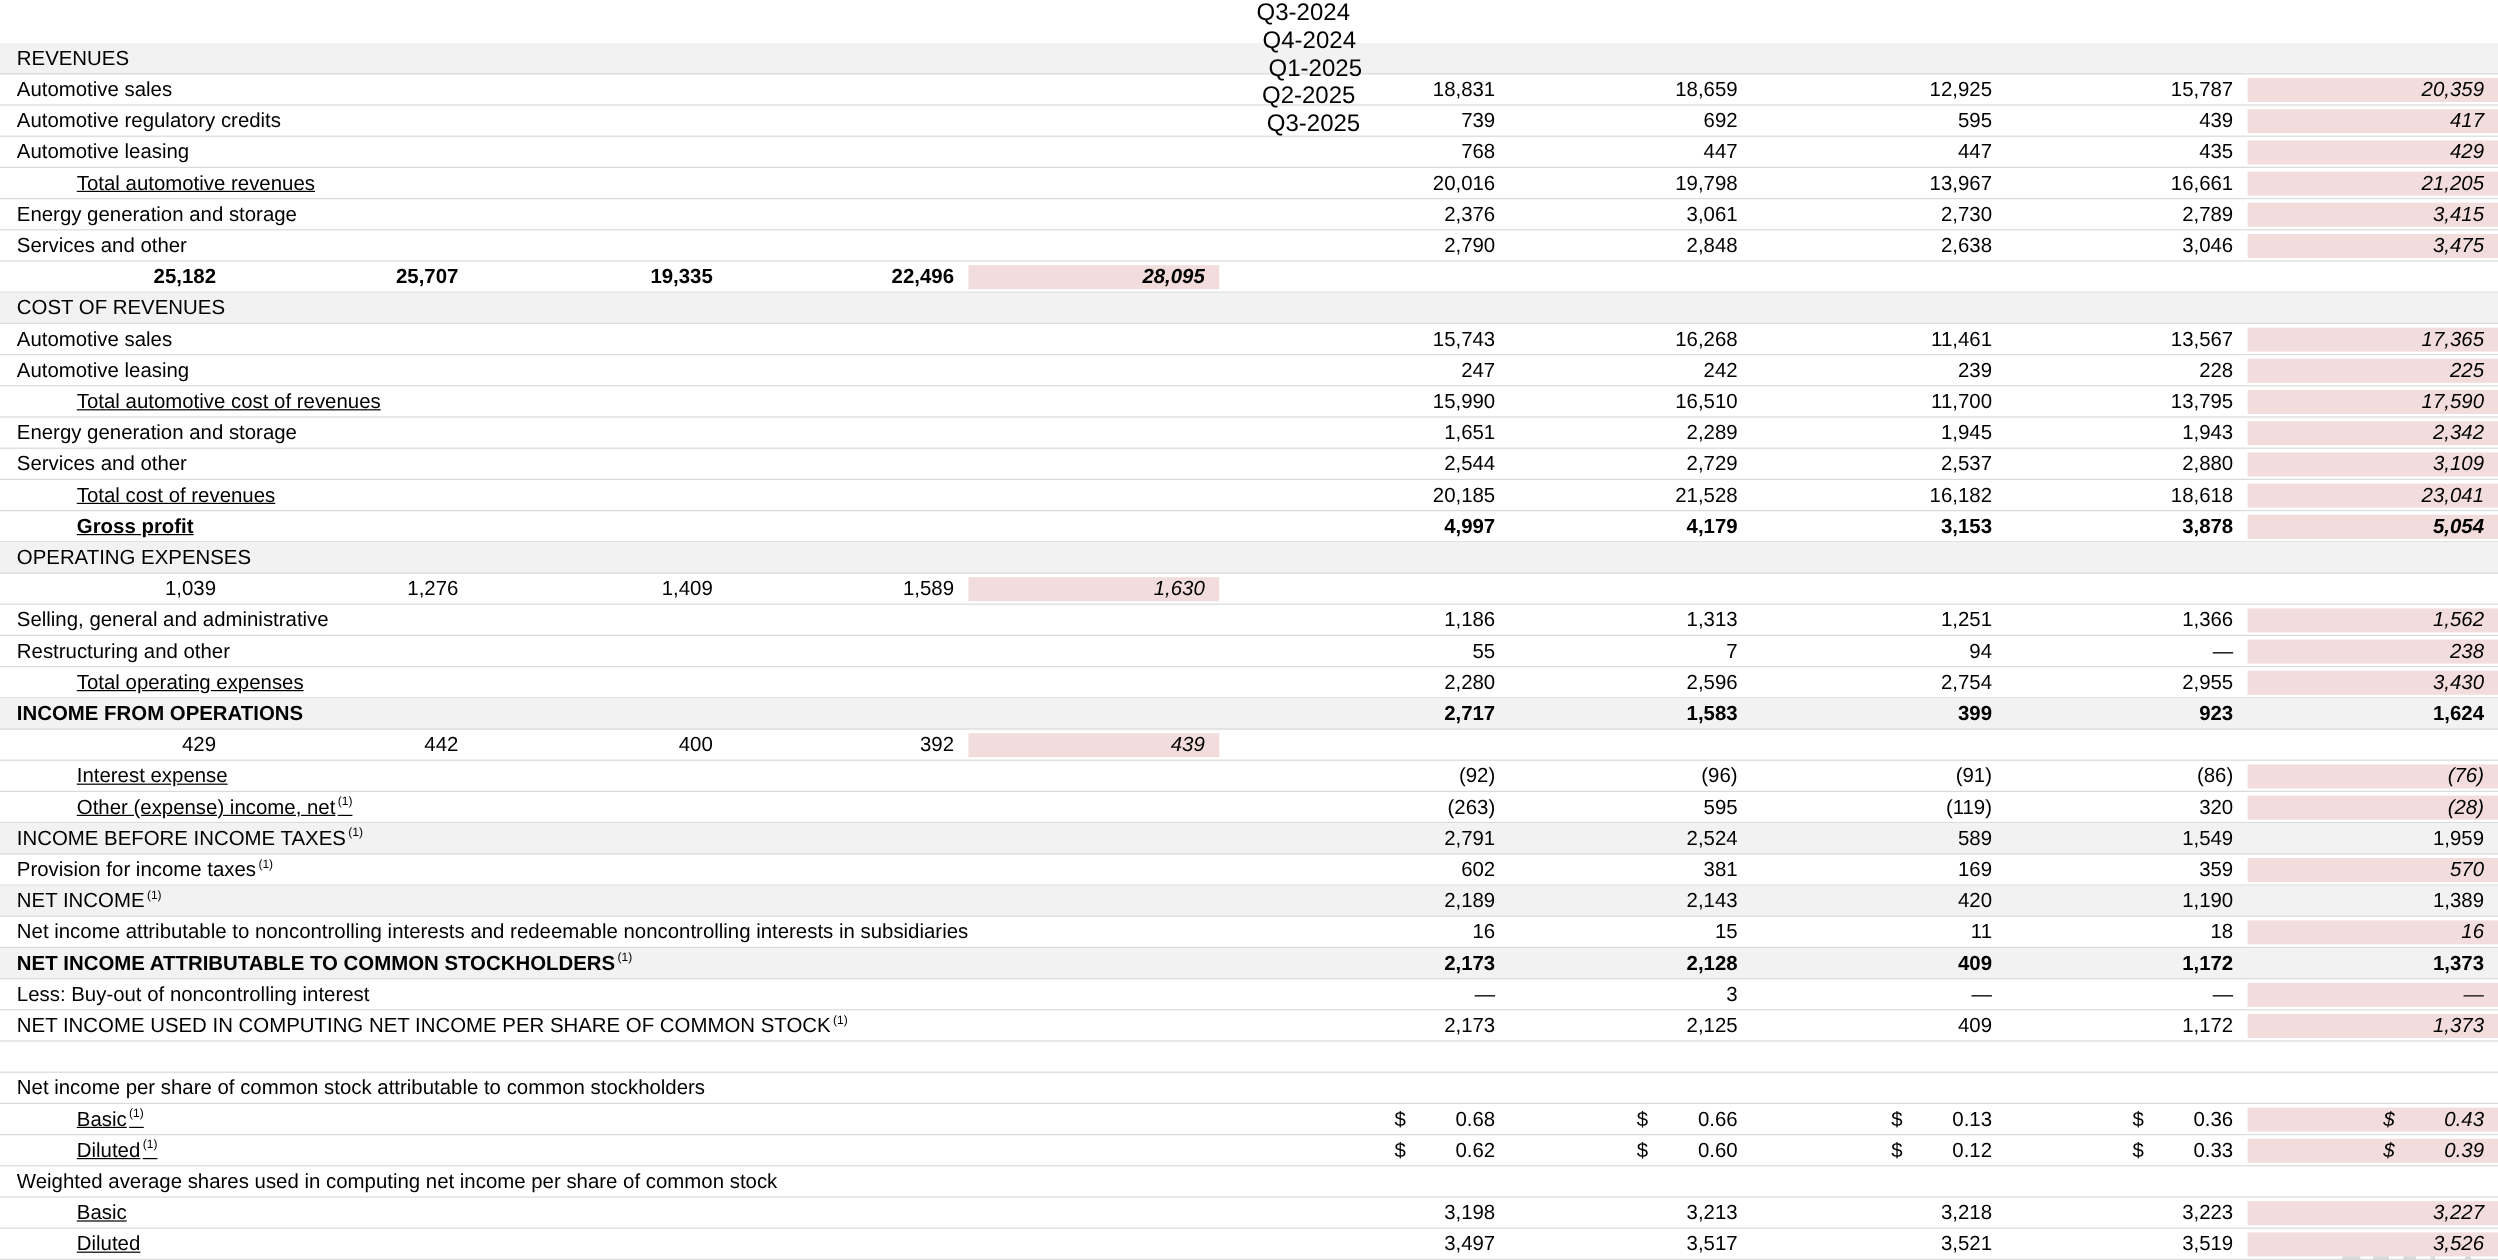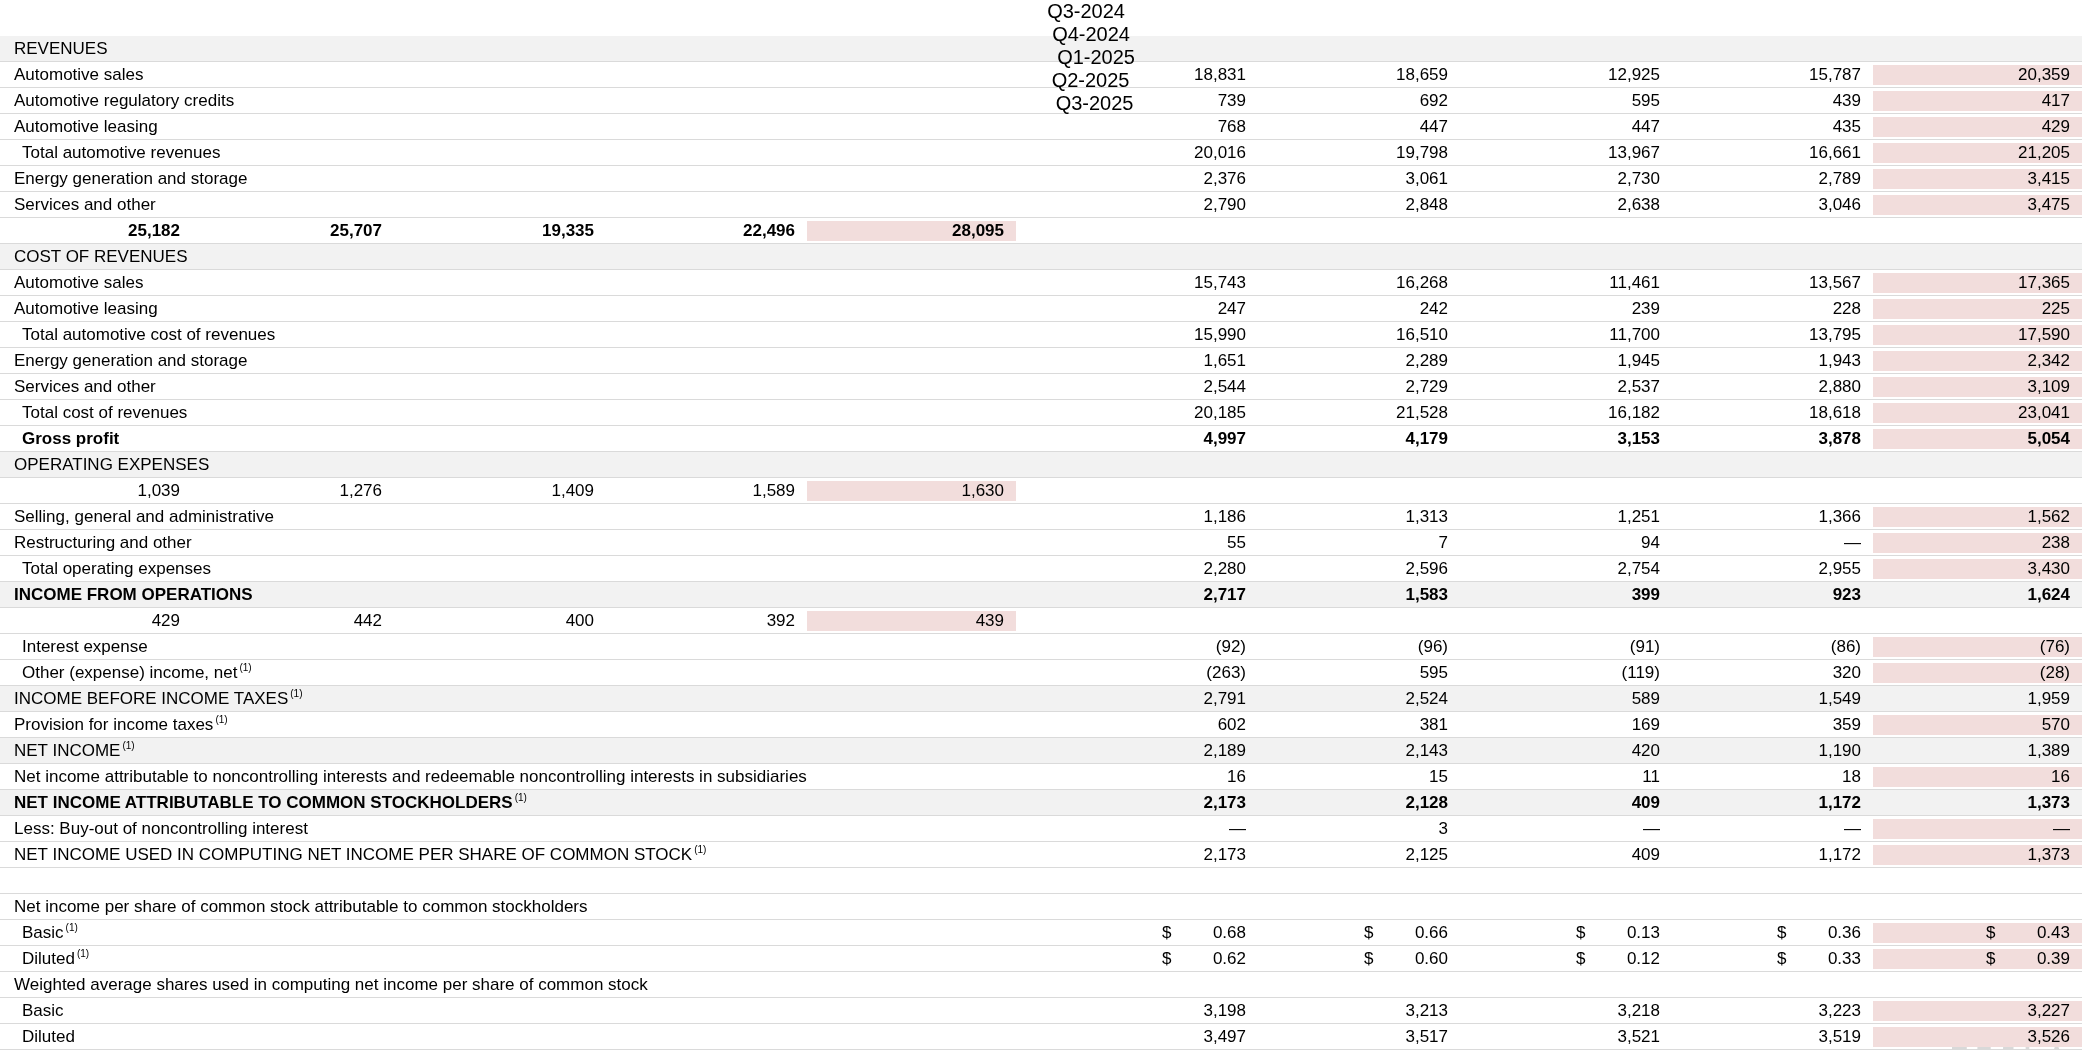--- a/index.html
+++ b/index.html
@@ -13,28 +13,28 @@
     width:2082px;height:1050px;overflow:hidden;position:relative;
     background:#ffffff;color:var(--ink);
     font-family:"Liberation Sans",sans-serif;font-size:17px;
   }
   .sheet{width:2082px;height:1050px;position:relative;}
   .row{display:flex;align-items:center;height:26px;box-sizing:border-box;border-bottom:1px solid var(--line);}
   .row.header{height:36px;border-bottom:none;font-size:20px;flex-direction:column;}
   .row.section,.row.gray{background:var(--band);}
   .row.bold{font-weight:bold;}
   .label-cell{flex:1 1 auto;min-width:0;padding-left:14px;white-space:nowrap;overflow:hidden;}
-  .label-cell.indent{padding-left:22px;}
+  .label-cell.indent{padding-left:64px;text-decoration:underline;}
   .num{flex:0 0 auto;text-align:right;padding-right:12px;box-sizing:border-box;white-space:nowrap;font-variant-numeric:tabular-nums;}
   .c0{width:192px;}
   .c1{width:202px;}
   .c2{width:212px;}
   .c3{width:201px;}
   .c4{width:209px;}
-  .row.data .c4.hl,.row.label .c4.hl,.row.blank .c4.hl{background:var(--hl);}
+  .row.data .c4.hl,.row.label .c4.hl,.row.blank .c4.hl{background:var(--hl);font-style:italic;}
   sup.fn{font-size:10px;font-weight:400;vertical-align:super;line-height:0;margin-left:2px;}
   .mwrap{display:inline-flex;justify-content:space-between;width:84px;}
   .watermark{
     position:absolute;right:8px;bottom:-16px;height:24px;
     color:#d9d9d9;font-size:25px;font-weight:bold;letter-spacing:9px;white-space:nowrap;
   }
 </style>
 </head>
 <body>
 

